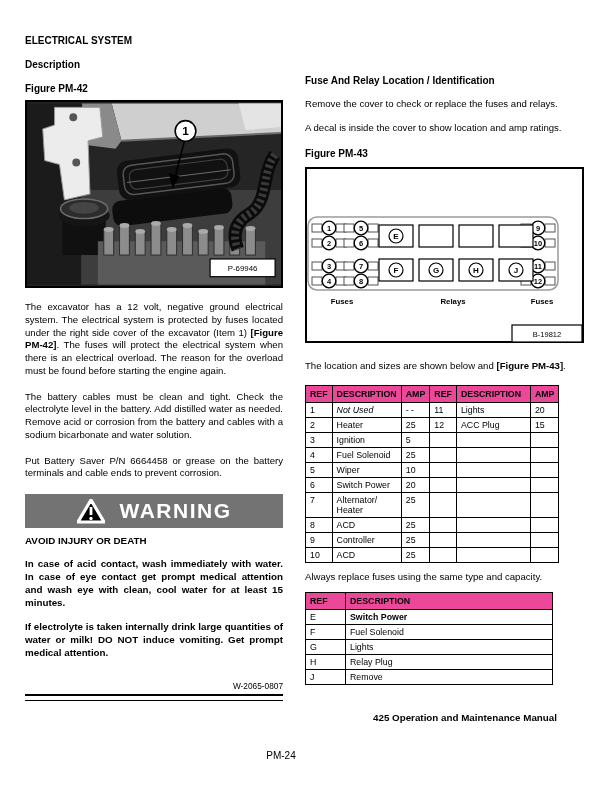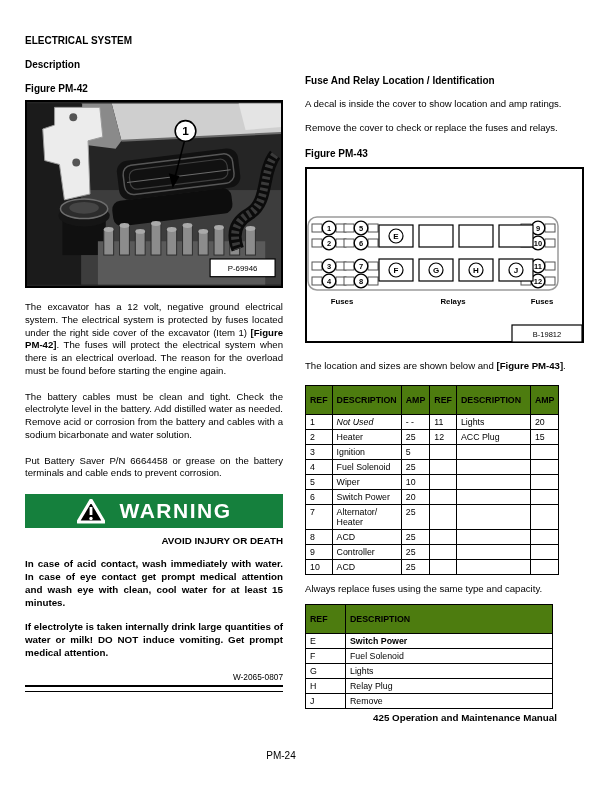--- a/index.html
+++ b/index.html
@@ -6,30 +6,30 @@
   .page{position:relative;width:612px;height:792px;background:#fff;overflow:hidden;
         font-family:"Liberation Sans", sans-serif;color:#000;border-radius:22px;}
   .col{position:absolute;top:30px;}
   .col-left{left:25px;width:258px;}
   .col-right{left:305px;width:279px;margin-top:44px;}
   h1,h2{font-size:10px;font-weight:bold;margin:0;line-height:1.3;}
   .h-main{margin-top:4px;} .mt11{margin-top:11px;} .mt12{margin-top:12px;}
   p{font-size:9.6px;line-height:1.33;text-align:justify;margin:13px 0 0 0;}
   .photo-frame{box-sizing:border-box;width:258px;height:188px;border:2px solid #000;margin-top:5px;background:#252525;}
   .warning-box{margin-top:14px;}
-  .warning-banner{height:34px;background:#15803d;display:flex;align-items:center;justify-content:center;gap:15px;}
+  .warning-banner{height:34px;background:#737373;display:flex;align-items:center;justify-content:center;gap:15px;}
   .warning-banner span{color:#fff;font-size:21px;font-weight:bold;letter-spacing:1.5px;}
-  .warning-heading{font-size:9.8px;font-weight:bold;text-align:right;margin-top:7px;}
+  .warning-heading{font-size:9.8px;font-weight:bold;text-align:left;margin-top:7px;}
   .warn-p{font-weight:bold;font-size:9.8px;margin-top:11px;}
-  .warning-code{font-size:8.3px;text-align:right;margin-top:13px;}
+  .warning-code{font-size:8.3px;text-align:right;margin-top:22px;}
   .double-rule{margin-top:3px;height:4px;border-top:2.5px solid #000;border-bottom:1.5px solid #000;}
   .diagram-frame{margin-top:7px;}
   table{border-collapse:collapse;margin-top:13px;background:#fff;}
   th,td{border:1px solid #000;font-size:8.8px;text-align:left;vertical-align:top;padding:2px 4px;}
-  th{background:#4d7c0f;font-weight:bold;padding:9px 4px;}
+  th{background:#ec4899;font-weight:bold;padding:3px 4px;}
   td:empty{height:10px;}
   .it{font-style:italic;} .bd{font-weight:bold;}
   .always{margin-top:8px;}
   #relay-table{margin-top:8px;}
   .footer-page{position:absolute;top:750px;left:246px;width:70px;text-align:center;
                font-size:10px;font-weight:normal;}
   .footer-title{position:absolute;top:712px;right:55px;font-size:9.8px;font-weight:bold;}
 </style>
 </head>
 <body>
@@ -128,22 +128,22 @@
       <div class="warning-heading">AVOID INJURY OR DEATH</div>
       <p class="warn-p">In case of acid contact, wash immediately with water. In case of eye contact get prompt medical attention and wash eye with clean, cool water for at least 15 minutes.</p>
       <p class="warn-p">If electrolyte is taken internally drink large quantities of water or milk! DO NOT induce vomiting. Get prompt medical attention.</p>
       <div class="warning-code">W-2065-0807</div>
       <div class="double-rule"></div>
     </div>
   </div>
 
   <div class="col col-right">
     <h2>Fuse And Relay Location / Identification</h2>
+    <p class="mt11">Remove the cover to check or replace the fuses and relays.</p>
     <p class="mt11">A decal is inside the cover to show location and amp ratings.</p>
-    <p class="mt11">Remove the cover to check or replace the fuses and relays.</p>
     <h2 class="mt12">Figure PM-43</h2>
 
     <div class="diagram-frame">
       <svg id="fuse-diagram" viewBox="0 0 279 176" width="279" height="176">
           <rect x="1" y="1" width="277" height="174" fill="#fff" stroke="#000" stroke-width="2"></rect>
           <rect x="3" y="50" width="250" height="73" rx="9" fill="none" stroke="#9a9a9a" stroke-width="1.5"></rect>
           <g>
             <rect x="7" y="57" width="10" height="8" fill="#fff" stroke="#555"></rect>
             <rect x="31" y="57" width="10" height="8" fill="#fff" stroke="#555"></rect>
             <circle cx="24" cy="61" r="6.8" fill="#fff" stroke="#000" stroke-width="1.3"></circle>

